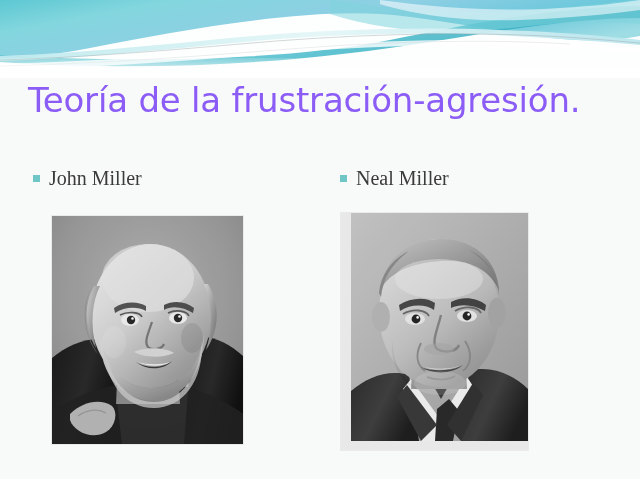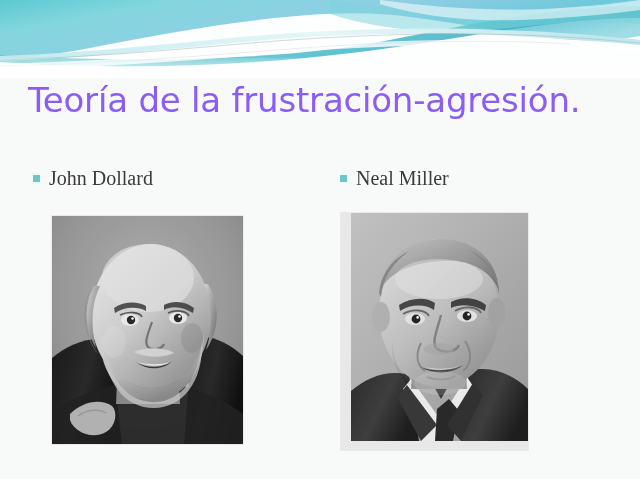--- a/index.html
+++ b/index.html
@@ -142,21 +142,21 @@
       <path d="M0,66 C90,64 190,57 290,49 C390,41 490,39 570,44" fill="none" stroke="#c2cccd" stroke-width="0.7" opacity="0.5"></path>
 
       <rect x="0" y="58" width="640" height="20" fill="url(#gFade)"></rect>
     </svg>
   </div>
 
   <div id="title">Teoría de la frustración-agresión.</div>
 
   <div id="bullet-dollard" class="bullet-row">
     <span class="bullet-marker"></span>
-    <span class="bullet-label">John Dollard</span>
+    <span class="bullet-label">John Miller</span>
   </div>
 
   <div id="bullet-miller" class="bullet-row">
     <span class="bullet-marker"></span>
     <span class="bullet-label">Neal Miller</span>
   </div>
 
   <div id="photo-dollard" class="photo-frame">
     <svg viewBox="0 0 191 228" preserveAspectRatio="none" xmlns="http://www.w3.org/2000/svg">
       <defs>

